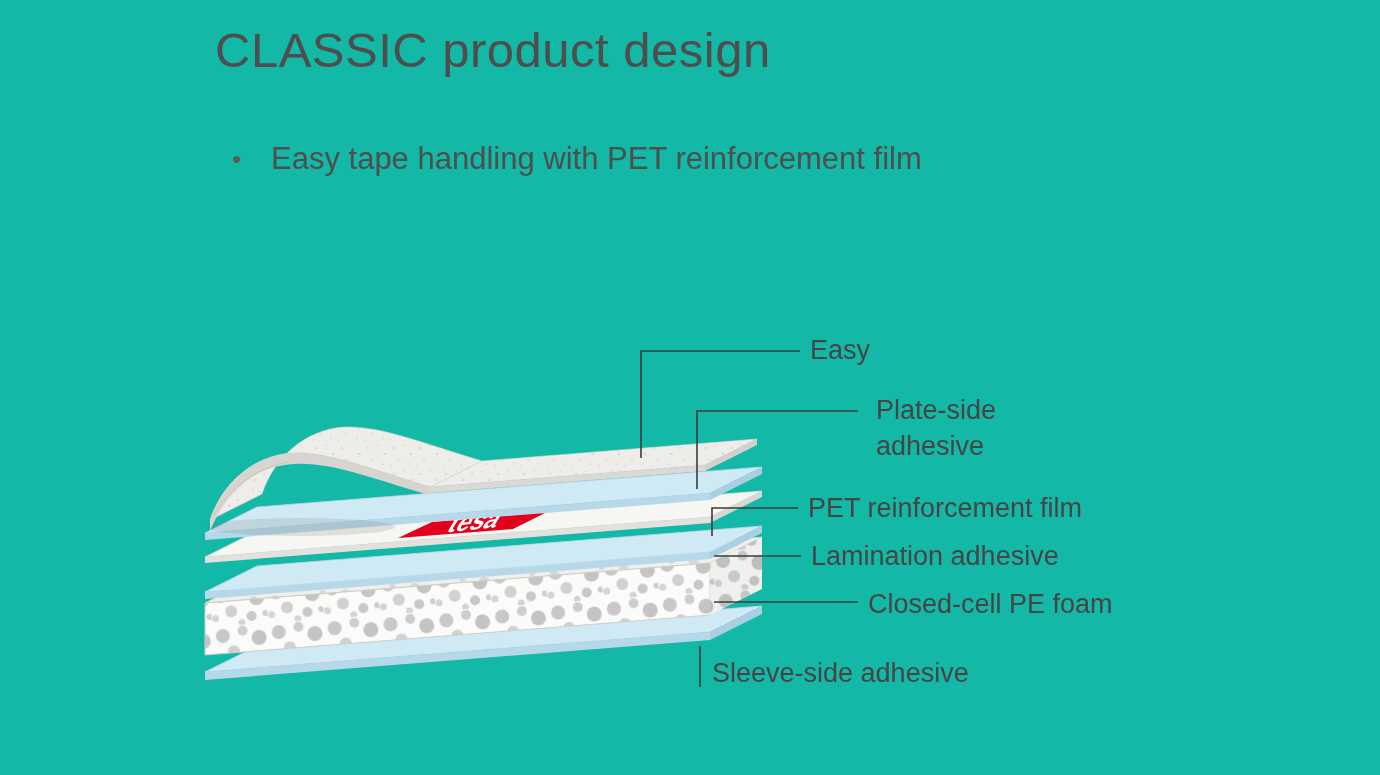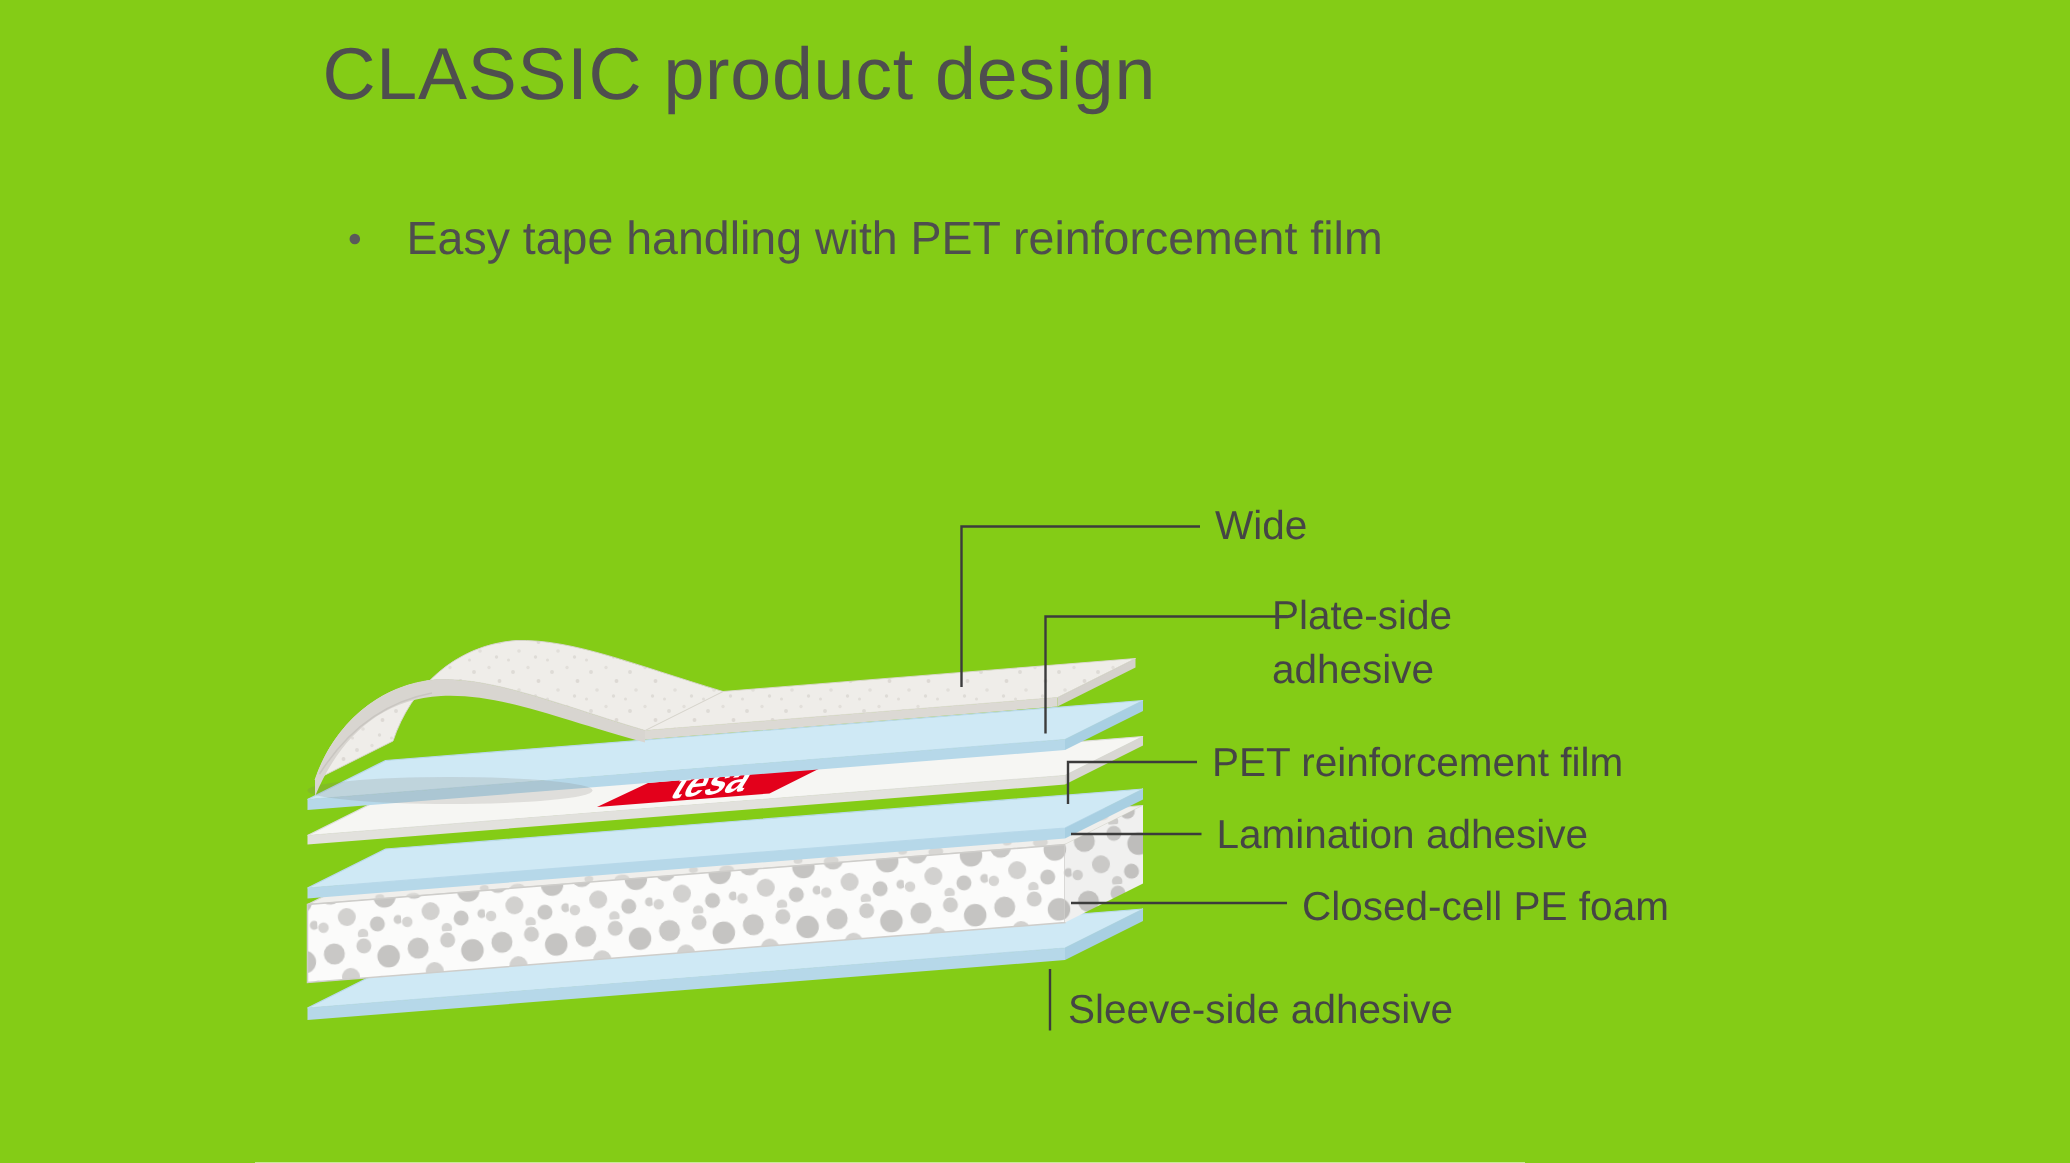--- a/index.html
+++ b/index.html
@@ -1,17 +1,17 @@
 <!DOCTYPE html>
 <html><head>
 <meta charset="utf-8">
 <style>
   html,body{margin:0;padding:0;background:#ffffff;}
   #slide{
-    position:relative;width:1380px;height:775px;background:#84cc16;overflow:hidden;
+    position:relative;width:1380px;height:775px;background:#14b8a6;overflow:hidden;
     font-family:"Liberation Sans","DejaVu Sans",sans-serif;color:#4e4e4e;
   }
   #diagram-svg{position:absolute;left:0;top:0;width:1380px;height:775px;}
   .page-title{
     position:absolute;left:215px;top:22px;font-size:49px;font-weight:300;
     color:#4e4e4e;letter-spacing:0.5px;white-space:nowrap;
   }
   .bullet-list{
     position:absolute;left:215px;top:130px;margin:11px;padding:0;list-style:none;
   }
@@ -124,20 +124,20 @@
     <g stroke="#3c3c3c" stroke-width="1.6" fill="none">
       <path d="M800 351 L641 351 L641 458"></path>
       <path d="M858 411 L697 411 L697 489"></path>
       <path d="M798 508 L712 508 L712 536"></path>
       <path d="M801 556 L714 556"></path>
       <path d="M858 602 L714 602"></path>
       <path d="M700 646 L700 687"></path>
     </g>
   </svg>
 
-  <div class="callout" style="left:810px;top:332px;">Wide</div>
-  <div class="callout wrap" style="left:848px;top:392px;">Plate-side adhesive</div>
+  <div class="callout" style="left:810px;top:332px;">Easy</div>
+  <div class="callout wrap" style="left:876px;top:392px;">Plate-side adhesive</div>
   <div class="callout" style="left:808px;top:490px;">PET reinforcement film</div>
   <div class="callout" style="left:811px;top:538px;">Lamination adhesive</div>
   <div class="callout" style="left:868px;top:586px;">Closed-cell PE foam</div>
   <div class="callout" style="left:712px;top:655px;">Sleeve-side adhesive</div>
 
 </div>
 
 </body></html>

